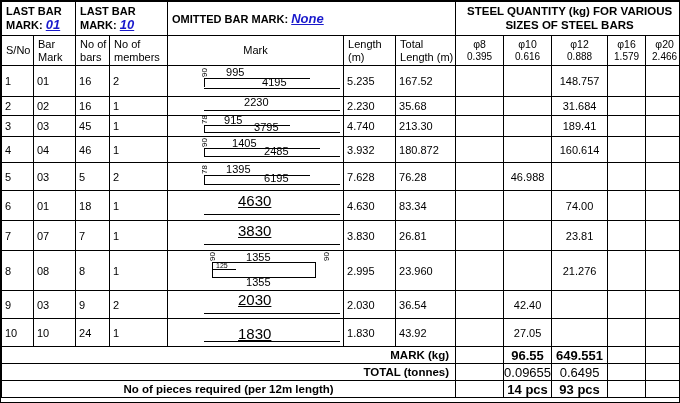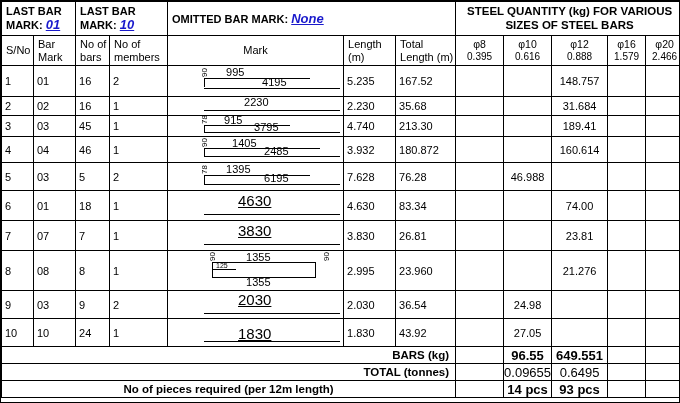--- a/index.html
+++ b/index.html
@@ -302,21 +302,21 @@
     <td class="c left">2</td>
     <td class="shape-cell">
       <div class="shape" style="height:27px">
         <div class="lbl big" style="left:70px;top:0px">2030</div>
         <div class="hline" style="left:36px;top:22px;width:136px"></div>
       </div>
     </td>
     <td class="c left">2.030</td>
     <td class="c left">36.54</td>
     <td class="c center"></td>
-    <td class="c center">24.98</td>
+    <td class="c center">42.40</td>
     <td class="c center"></td>
     <td class="c center"></td>
     <td class="c center"></td>
   </tr>
 
   <tr style="height:28px">
     <td class="c left">10</td>
     <td class="c left">10</td>
     <td class="c left">24</td>
     <td class="c left">1</td>
@@ -329,21 +329,21 @@
     <td class="c left">1.830</td>
     <td class="c left">43.92</td>
     <td class="c center"></td>
     <td class="c center">27.05</td>
     <td class="c center"></td>
     <td class="c center"></td>
     <td class="c center"></td>
   </tr>
 
   <tr style="height:17px">
-    <td class="foot" colspan="7">BARS (kg)</td>
+    <td class="foot" colspan="7">MARK (kg)</td>
     <td class="footv"></td>
     <td class="footv">96.55</td>
     <td class="footv">649.551</td>
     <td class="footv"></td>
     <td class="footv"></td>
   </tr>
 
   <tr style="height:17px">
     <td class="foot" colspan="7">TOTAL (tonnes)</td>
     <td class="footv norm"></td>

